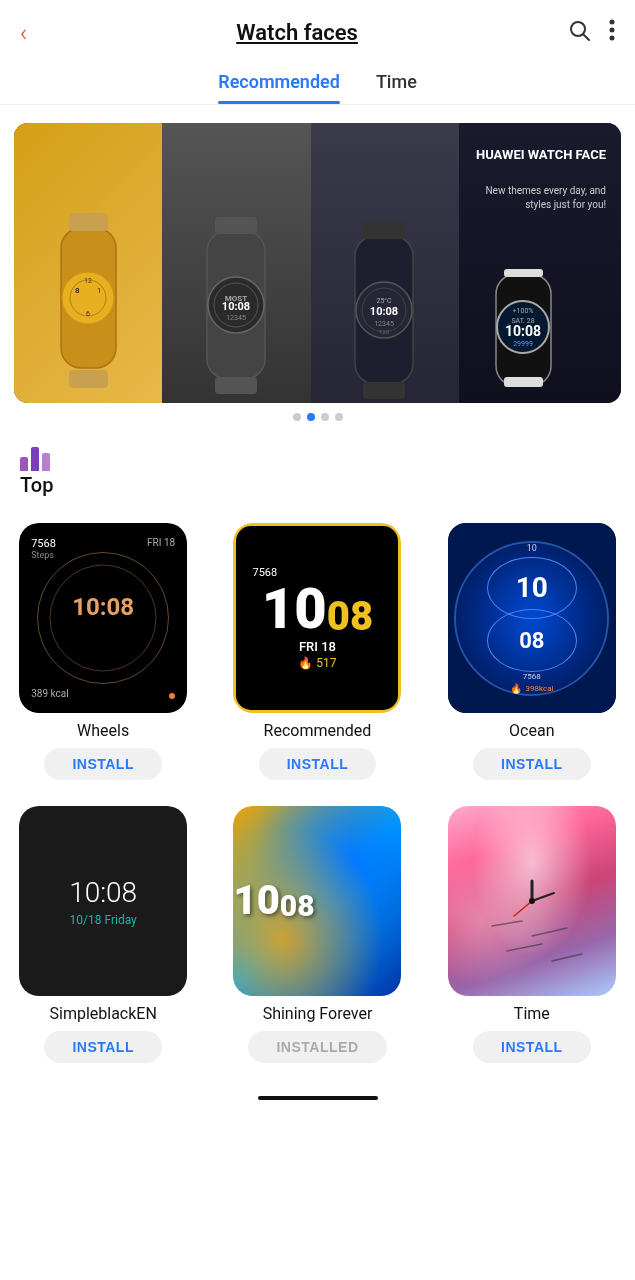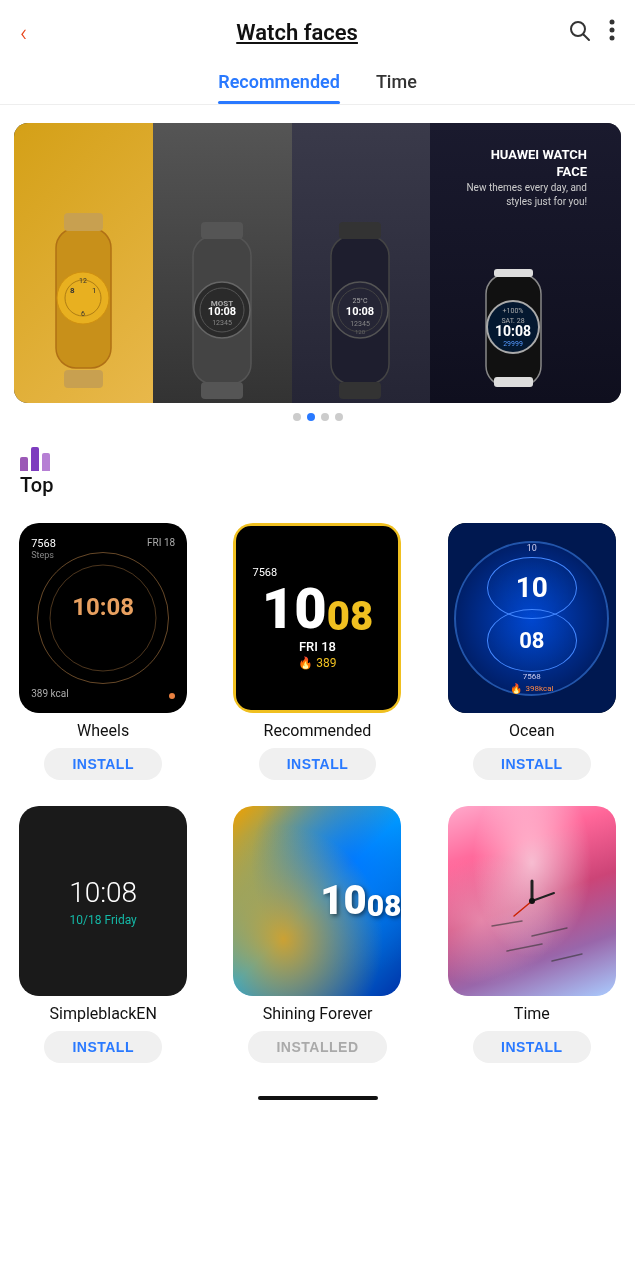--- a/index.html
+++ b/index.html
@@ -94,48 +94,49 @@
       display: flex;
       align-items: flex-end;
       justify-content: center;
       padding-bottom: 10px;
     }
     .banner-gray {
       background: linear-gradient(180deg, #555, #333);
       display: flex;
       align-items: flex-end;
       justify-content: center;
+      padding-bottom: 5px;
     }
     .banner-dark {
       background: linear-gradient(180deg, #3a3a4a, #252535);
       display: flex;
       align-items: flex-end;
       justify-content: center;
     }
     .banner-black {
       background: linear-gradient(180deg, #1a1a2e, #0f0f1e);
       display: flex;
       flex-direction: column;
-      padding: 14px 26px;
+      padding: 14px 7px;
       position: relative;
       justify-content: center;
     }
     .banner-black-title {
       color: #fff;
       font-size: 13px;
       font-weight: 700;
       line-height: 1.3;
       text-align: right;
     }
     .banner-black-sub {
       color: #ccc;
       font-size: 10px;
       text-align: right;
       line-height: 1.4;
-      margin-top: 0;
+      margin-top: 20px;
     }
 
     
     .section {
       padding: 22px 20px 10px 20px;
     }
     .bar-chart-icon {
       display: flex;
       align-items: flex-end;
       gap: 3px;
@@ -293,21 +294,21 @@
     }
     .sb-time { color: #fff; font-size: 28px; font-weight: 300; }
     .sb-date { color: #14b8a6; font-size: 12px; }
 
     .face-shining {
       background: linear-gradient(135deg, #f0a000, #00aaff, #0033aa);
       width: 100%;
       height: 100%;
       display: flex;
       flex-direction: column;
-      align-items: flex-end;
+      align-items: flex-start;
       justify-content: center;
       position: relative;
       overflow: hidden;
     }
     .shining-swirl {
       position: absolute;
       inset: 0;
       background:
         radial-gradient(ellipse at 30% 70%, rgba(255,160,0,0.8) 0%, transparent 60%),
         radial-gradient(ellipse at 70% 30%, rgba(0,100,255,0.7) 0%, transparent 60%);
@@ -514,21 +515,21 @@
 
   <div class="watch-card">
     <div class="watch-thumb">
       <div class="face-yellowline" style="position:relative;">
         <div class="yl-steps">7568</div>
         <div style="display:flex;align-items:flex-end;line-height:1;">
           <span style="color:#fff;font-size:56px;font-weight:900;line-height:1;">10</span>
           <span style="color:#f0c020;font-size:40px;font-weight:900;line-height:1;vertical-align:bottom;">08</span>
         </div>
         <div class="yl-date">FRI 18</div>
-        <div class="yl-bottom">🔥 <span>389</span></div>
+        <div class="yl-bottom">🔥 <span>517</span></div>
       </div>
     </div>
     <div class="watch-name">Recommended</div>
     <button class="install-btn">INSTALL</button>
   </div>
 
   <div class="watch-card">
     <div class="watch-thumb" style="background:#001020;border-radius:18px;">
       <div class="face-ocean-outer" style="width:100%;height:100%;border-radius:18px;">
         <div class="ocean-circle">

